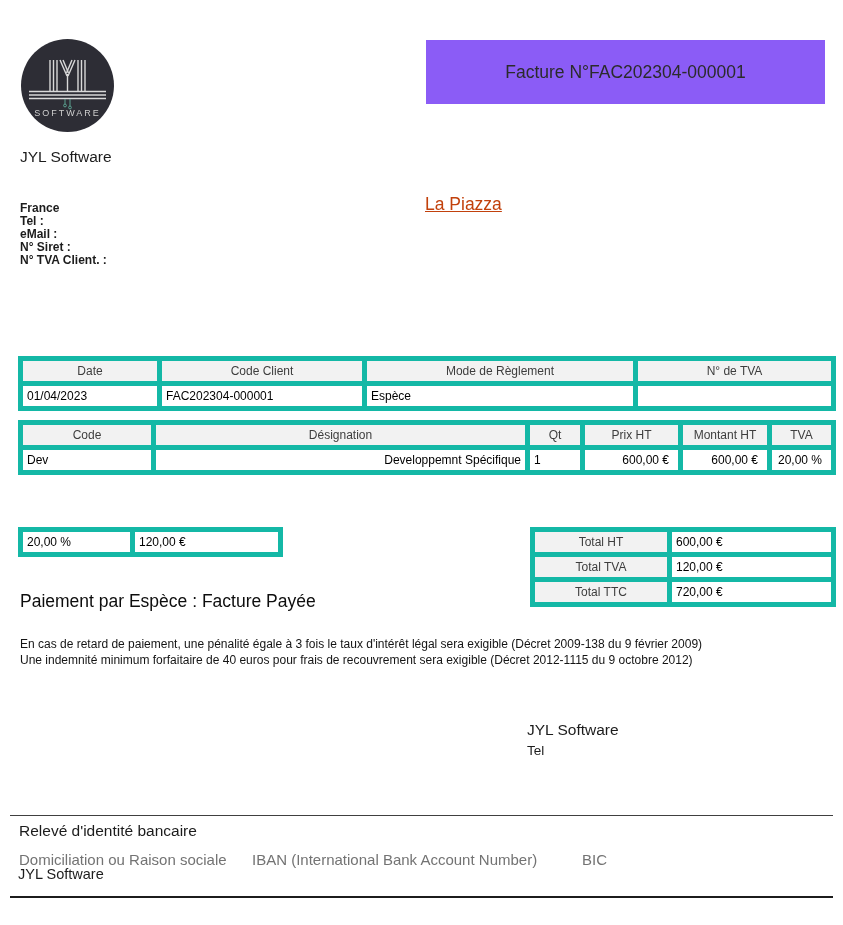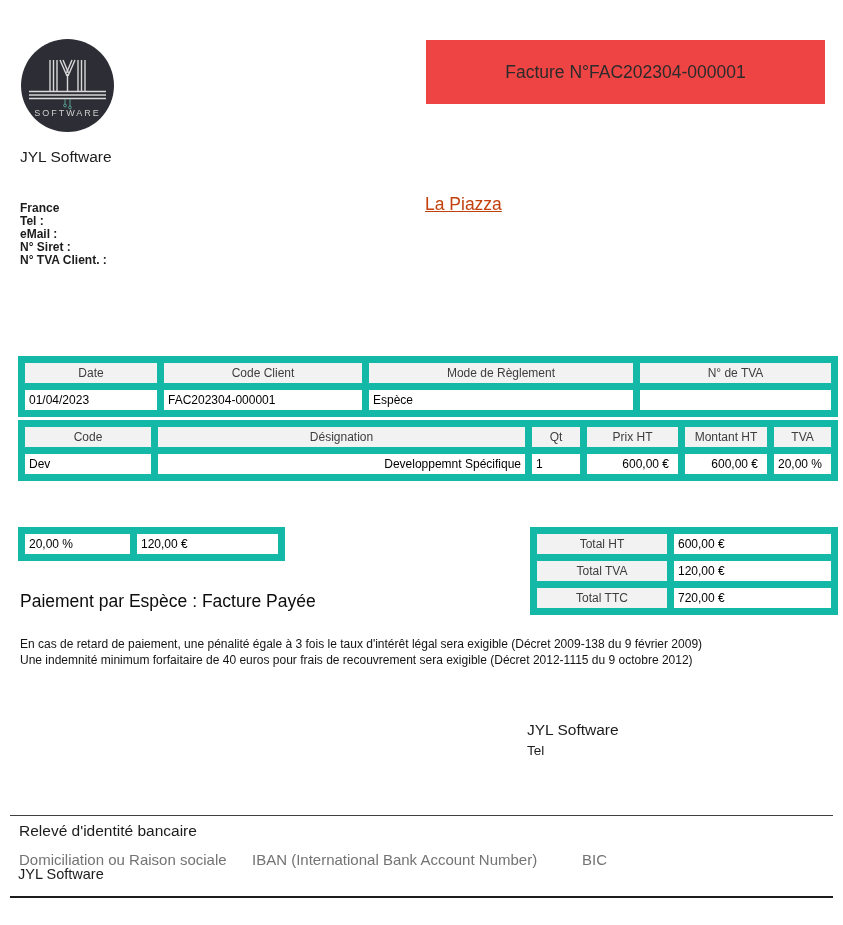--- a/index.html
+++ b/index.html
@@ -9,34 +9,34 @@
     overflow:hidden;
   }
   .abs { position:absolute; }
 
   
   .logo { left:20px; top:38px; width:95px; height:95px; }
   .company-name { left:20px; top:148px; font-size:15.5px; color:#1c1c1c; }
 
   
   .title-box {
-    left:426px; top:40px; width:399px; height:64px; background:#ef4444;
+    left:426px; top:40px; width:399px; height:64px; background:#8b5cf6;
     display:flex; align-items:center; justify-content:center;
   }
   .title-box .t { font-size:17.5px; color:#2b2b2b; }
 
   
   .sender { left:20px; top:202px; font-size:12px; line-height:13px; color:#1c1c1c;font-weight:bold; }
 
   .client-name { left:425px; top:194px; font-size:17.5px; color:#c2410c;text-decoration:underline; }
 
   
   table { border-collapse:collapse; table-layout:fixed; font-size:12px; }
   th,td {
-    border:7px solid #14b8a6; height:20px; padding:0 4px;
+    border:5px solid #14b8a6; height:20px; padding:0 4px;
     overflow:hidden; white-space:nowrap; font-weight:normal; vertical-align:middle;
   }
   th { background:#f2f2f2; color:#3d3d3d; text-align:center; }
   td { color:#000; }
   td.c { text-align:left; }
   td.l { text-align:right; padding-left:3px; }
   td.r { text-align:right; padding-right:9px; }
 
   .t-info   { left:18px;  top:356px; }
   .t-items  { left:18px;  top:420px; }

